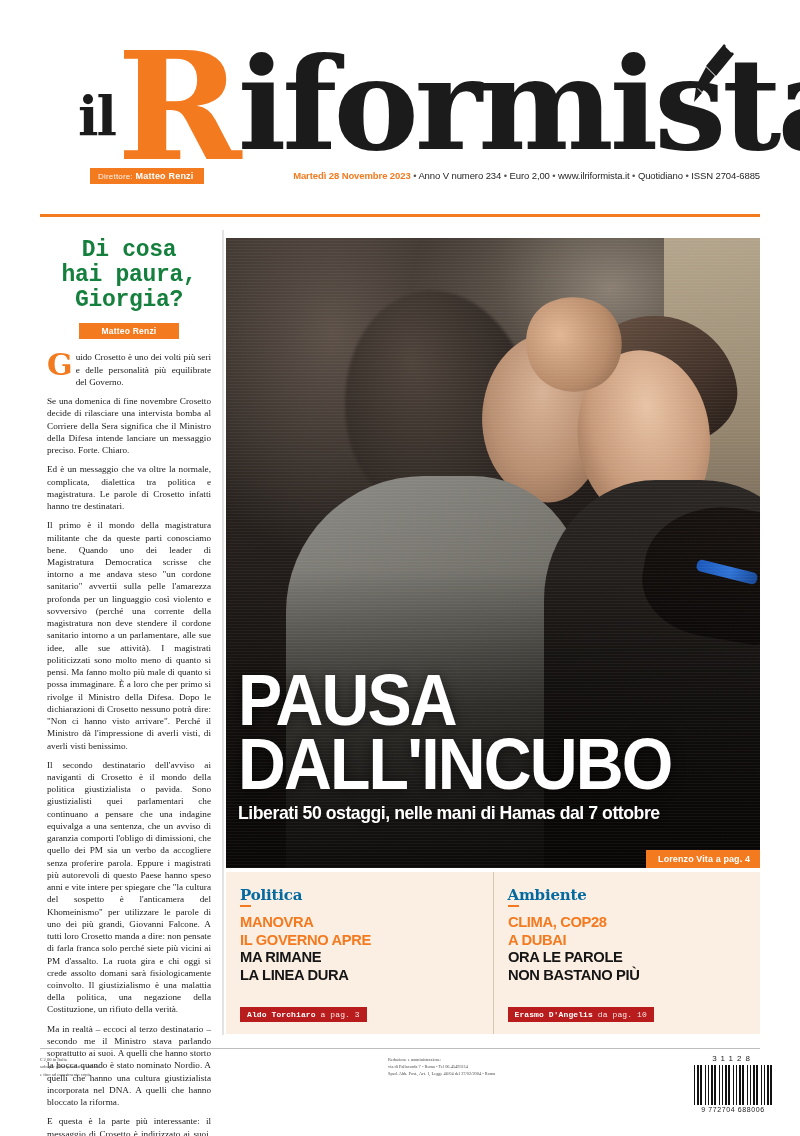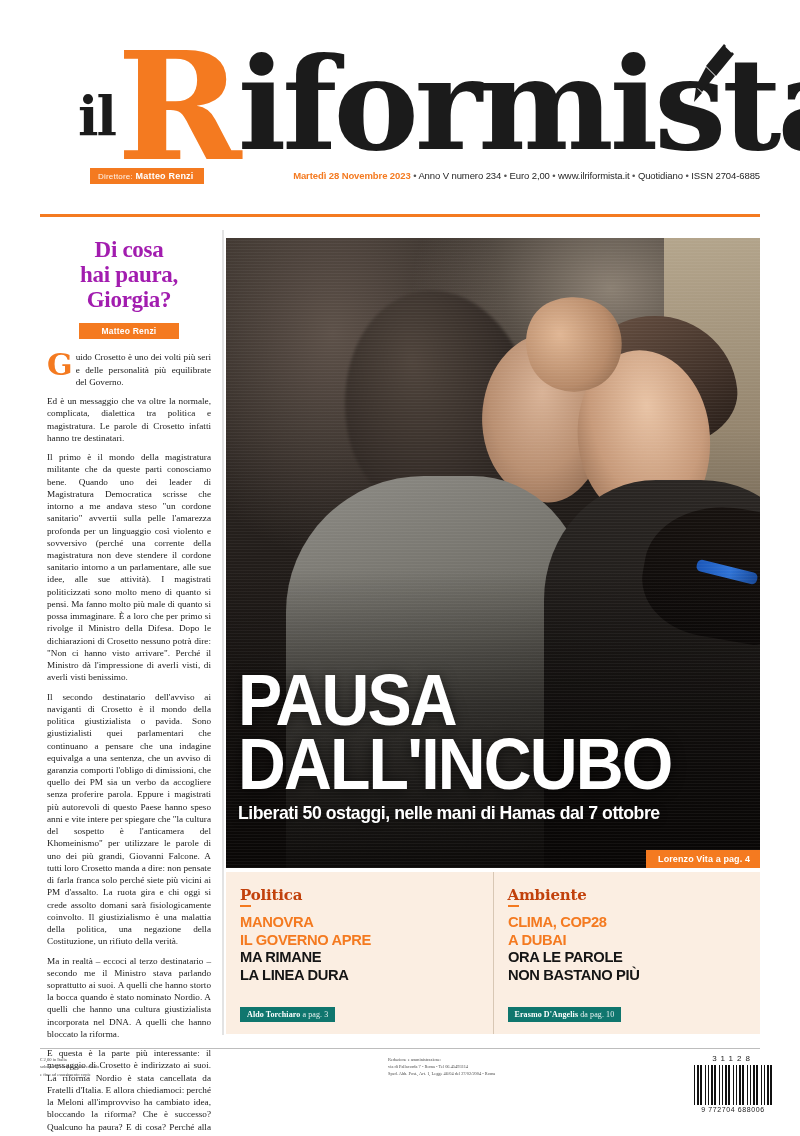--- a/index.html
+++ b/index.html
@@ -54,23 +54,23 @@
   .issue-line .date { color:#F47A20; }
   .issue-line .sep { font-weight:400; color:#555; }
   .issue-line .rest { font-weight:400; color:#262626; }
 
   .rule-top { position:absolute; left:40px; top:214px; width:720px; height:3px; background:#F47A20; }
   .rule-vert { position:absolute; left:222px; top:230px; width:2px; height:805px; background:#e3e3e3; }
 
   
   .edit-col { position:absolute; left:40px; top:238px; width:178px; }
   .edit-title {
-    font-family:Liberation Serif, serif;
+    font-family:Liberation Mono, monospace;
     font-weight:700; font-size:23px; line-height:1.08;
-    color:#a21caf; text-align:center; letter-spacing:-0.3px;
+    color:#15803d; text-align:center; letter-spacing:-0.3px;
   }
   .edit-author {
     margin: 11px auto 0; display:block; width:100px;
     background:#F47A20; color:#fff; text-align:center;
     font-family:"Liberation Sans", sans-serif;
     font-size:8.5px; font-weight:700; padding:3px 0; letter-spacing:0.2px;
   }
   .edit-body {
     margin-top:12px;
     font-family:"Liberation Serif", serif;
@@ -159,34 +159,34 @@
     padding:4px 10px 4px 12px; letter-spacing:0.1px;
   }
 
   
   .teasers { position:absolute; left:226px; top:872px; width:534px; height:162px;
     background:#FBEEE2; display:flex; }
   .teaser { flex:1 1 0; position:relative; padding:14px 12px 0 14px; }
   .teaser + .teaser { border-left:1px solid #D8C7B4; }
   .teaser-kicker {
     font-family:"DejaVu Serif", serif; font-weight:700;
-    font-size:15px; color:#c2410c; letter-spacing:-0.2px; margin-bottom:9px;
+    font-size:15px; color:#0369a1; letter-spacing:-0.2px; margin-bottom:9px;
   }
   .teaser-kicker .cap { border-bottom:2px solid #F47A20; padding-bottom:1px; }
   .teaser-lines {
     font-family:"Liberation Sans", sans-serif; font-weight:700;
     font-size:15.5px; line-height:1.14; letter-spacing:-0.4px;
     transform:scaleX(0.95); transform-origin:left top;
   }
   .t-orange { color:#F47A20; display:block; }
   .t-black  { color:#151515; display:block; }
   .teaser-byline {
     position:absolute; left:14px; bottom:12px;
-    background:#0f766e; color:#ffffff;
-    font-family:Liberation Serif, serif;
+    background:#b91c1c; color:#ffffff;
+    font-family:Liberation Mono, monospace;
     font-size:8px; font-weight:700; padding:3px 7px; letter-spacing:0.1px;
     white-space:nowrap;
   }
   .teaser-byline .pg { font-weight:400; opacity:.9; }
 
   
   .rule-bottom { position:absolute; left:40px; top:1048px; width:720px; height:1px; background:#bdbdbd; }
   .footer-left {
     position:absolute; left:40px; top:1056px; width:200px;
     font-family:"Liberation Serif", serif; font-size:4.6px; line-height:1.6; color:#4a4a4a;
@@ -231,20 +231,21 @@
 
   <div class="edit-col">
     <div class="edit-title">
       <span>Di cosa</span><br>
       <span>hai paura,</span><br>
       <span>Giorgia?</span>
     </div>
     <div class="edit-author">Matteo Renzi</div>
     <div class="edit-body">
       <p class="dropcap">Guido Crosetto è uno dei volti più seri e delle personalità più equilibrate del Governo.</p>
+      <p>Se una domenica di fine novembre Crosetto decide di rilasciare una intervista bomba al Corriere della Sera significa che il Ministro della Difesa intende lanciare un messaggio preciso. Forte. Chiaro.</p>
       <p>Ed è un messaggio che va oltre la normale, complicata, dialettica tra politica e magistratura. Le parole di Crosetto infatti hanno tre destinatari.</p>
       <p>Il primo è il mondo della magistratura militante che da queste parti conosciamo bene. Quando uno dei leader di Magistratura Democratica scrisse che intorno a me andava steso "un cordone sanitario" avvertii sulla pelle l'amarezza profonda per un linguaggio così violento e sovversivo (perché una corrente della magistratura non deve stendere il cordone sanitario intorno a un parlamentare, alle sue idee, alle sue attività). I magistrati politicizzati sono molto meno di quanto si pensi. Ma fanno molto più male di quanto si possa immaginare. È a loro che per primo si rivolge il Ministro della Difesa. Dopo le dichiarazioni di Crosetto nessuno potrà dire: "Non ci hanno visto arrivare". Perché il Ministro dà l'impressione di averli visti, di averli visti benissimo.</p>
       <p>Il secondo destinatario dell'avviso ai naviganti di Crosetto è il mondo della politica giustizialista o pavida. Sono giustizialisti quei parlamentari che continuano a pensare che una indagine equivalga a una sentenza, che un avviso di garanzia comporti l'obligo di dimissioni, che quello dei PM sia un verbo da accogliere senza proferire parola. Eppure i magistrati più autorevoli di questo Paese hanno speso anni e vite intere per spiegare che "la cultura del sospetto è l'anticamera del Khomeinismo" per utilizzare le parole di uno dei più grandi, Giovanni Falcone. A tutti loro Crosetto manda a dire: non pensate di farla franca solo perché siete più vicini ai PM d'assalto. La ruota gira e chi oggi si crede assolto domani sarà fisiologicamente coinvolto. Il giustizialismo è una malattia della politica, una negazione della Costituzione, un rifiuto della verità.</p>
       <p>Ma in realtà – eccoci al terzo destinatario – secondo me il Ministro stava parlando soprattutto ai suoi. A quelli che hanno storto la bocca quando è stato nominato Nordio. A quelli che hanno una cultura giustizialista incorporata nel DNA. A quelli che hanno bloccato la riforma.</p>
       <p>E questa è la parte più interessante: il messaggio di Crosetto è indirizzato ai suoi. La riforma Nordio è stata cancellata da Fratelli d'Italia. E allora chiediamoci: perché la Meloni all'improvviso ha cambiato idea, bloccando la riforma? Che è successo? Qualcuno ha paura? E di cosa? Perché alla fine il Consiglio dei Ministri può pure stabilire che per ogni giudice ci sia una pagella del CSM. Ma se continua così la pagella della Premier alla voce "Diritto" avrà una insufficienza irrecuperabile.</p>
 
     </div>
   </div>
 
   <div class="photo-wrap">

